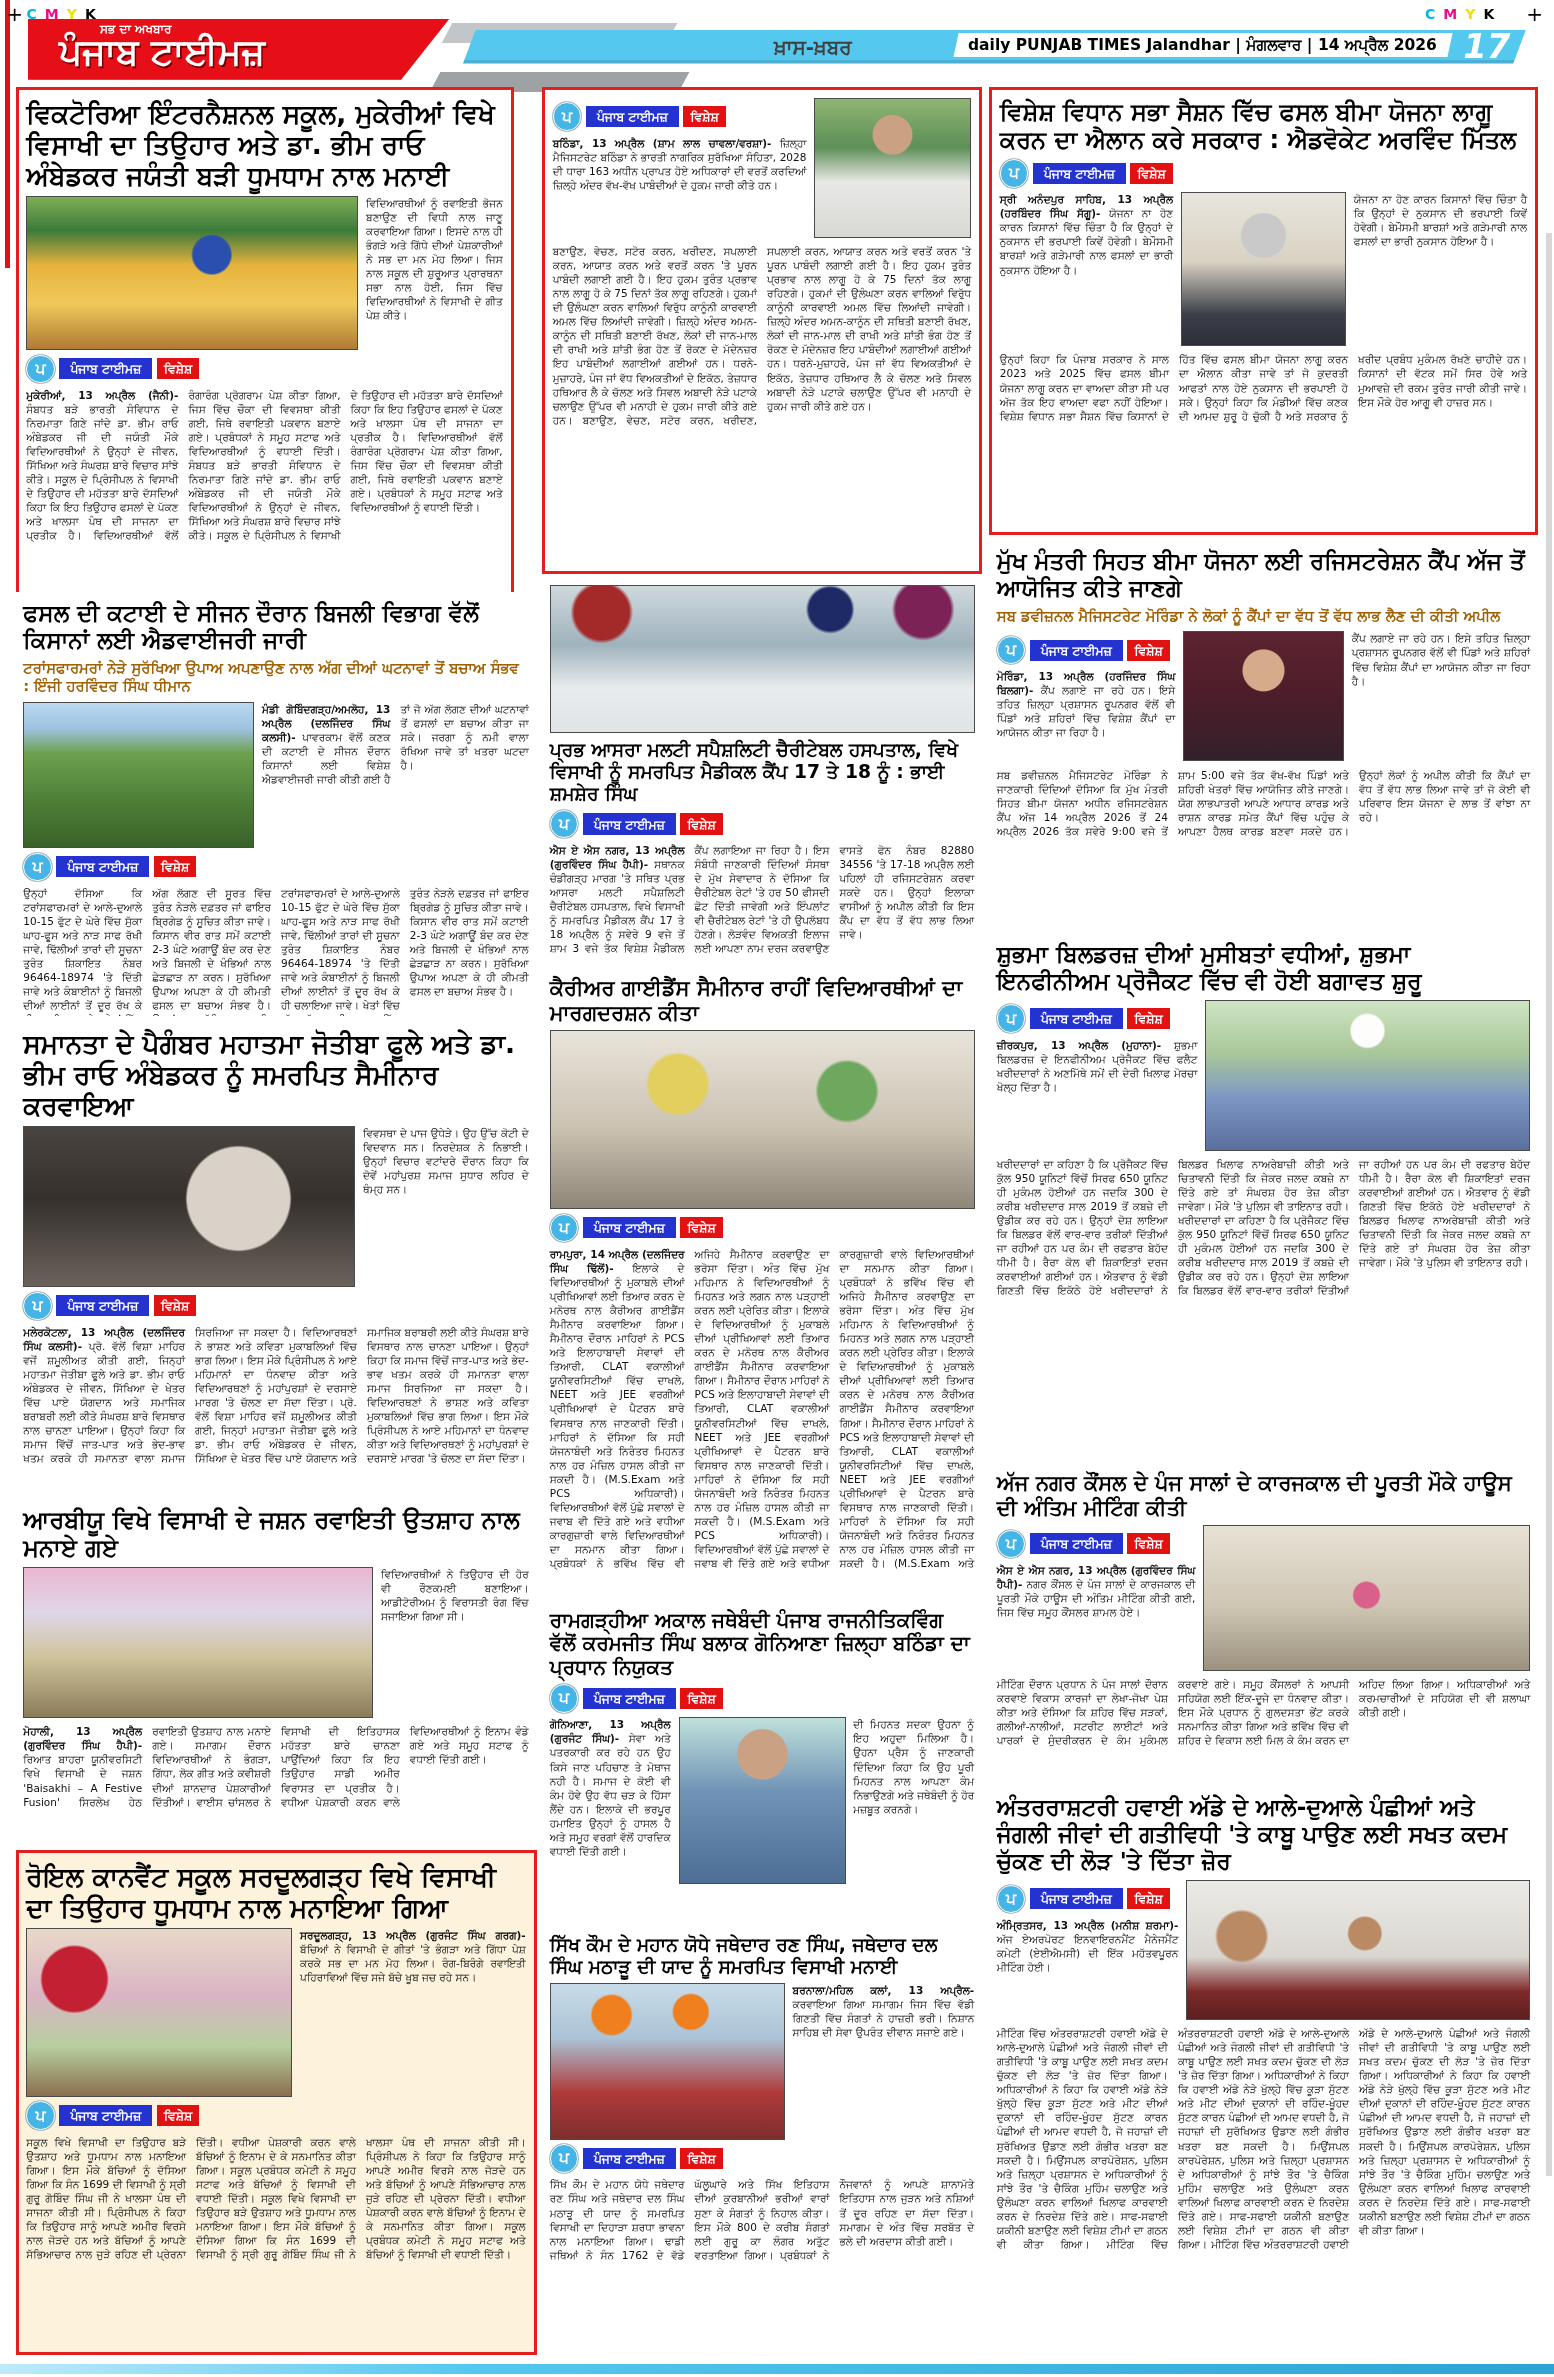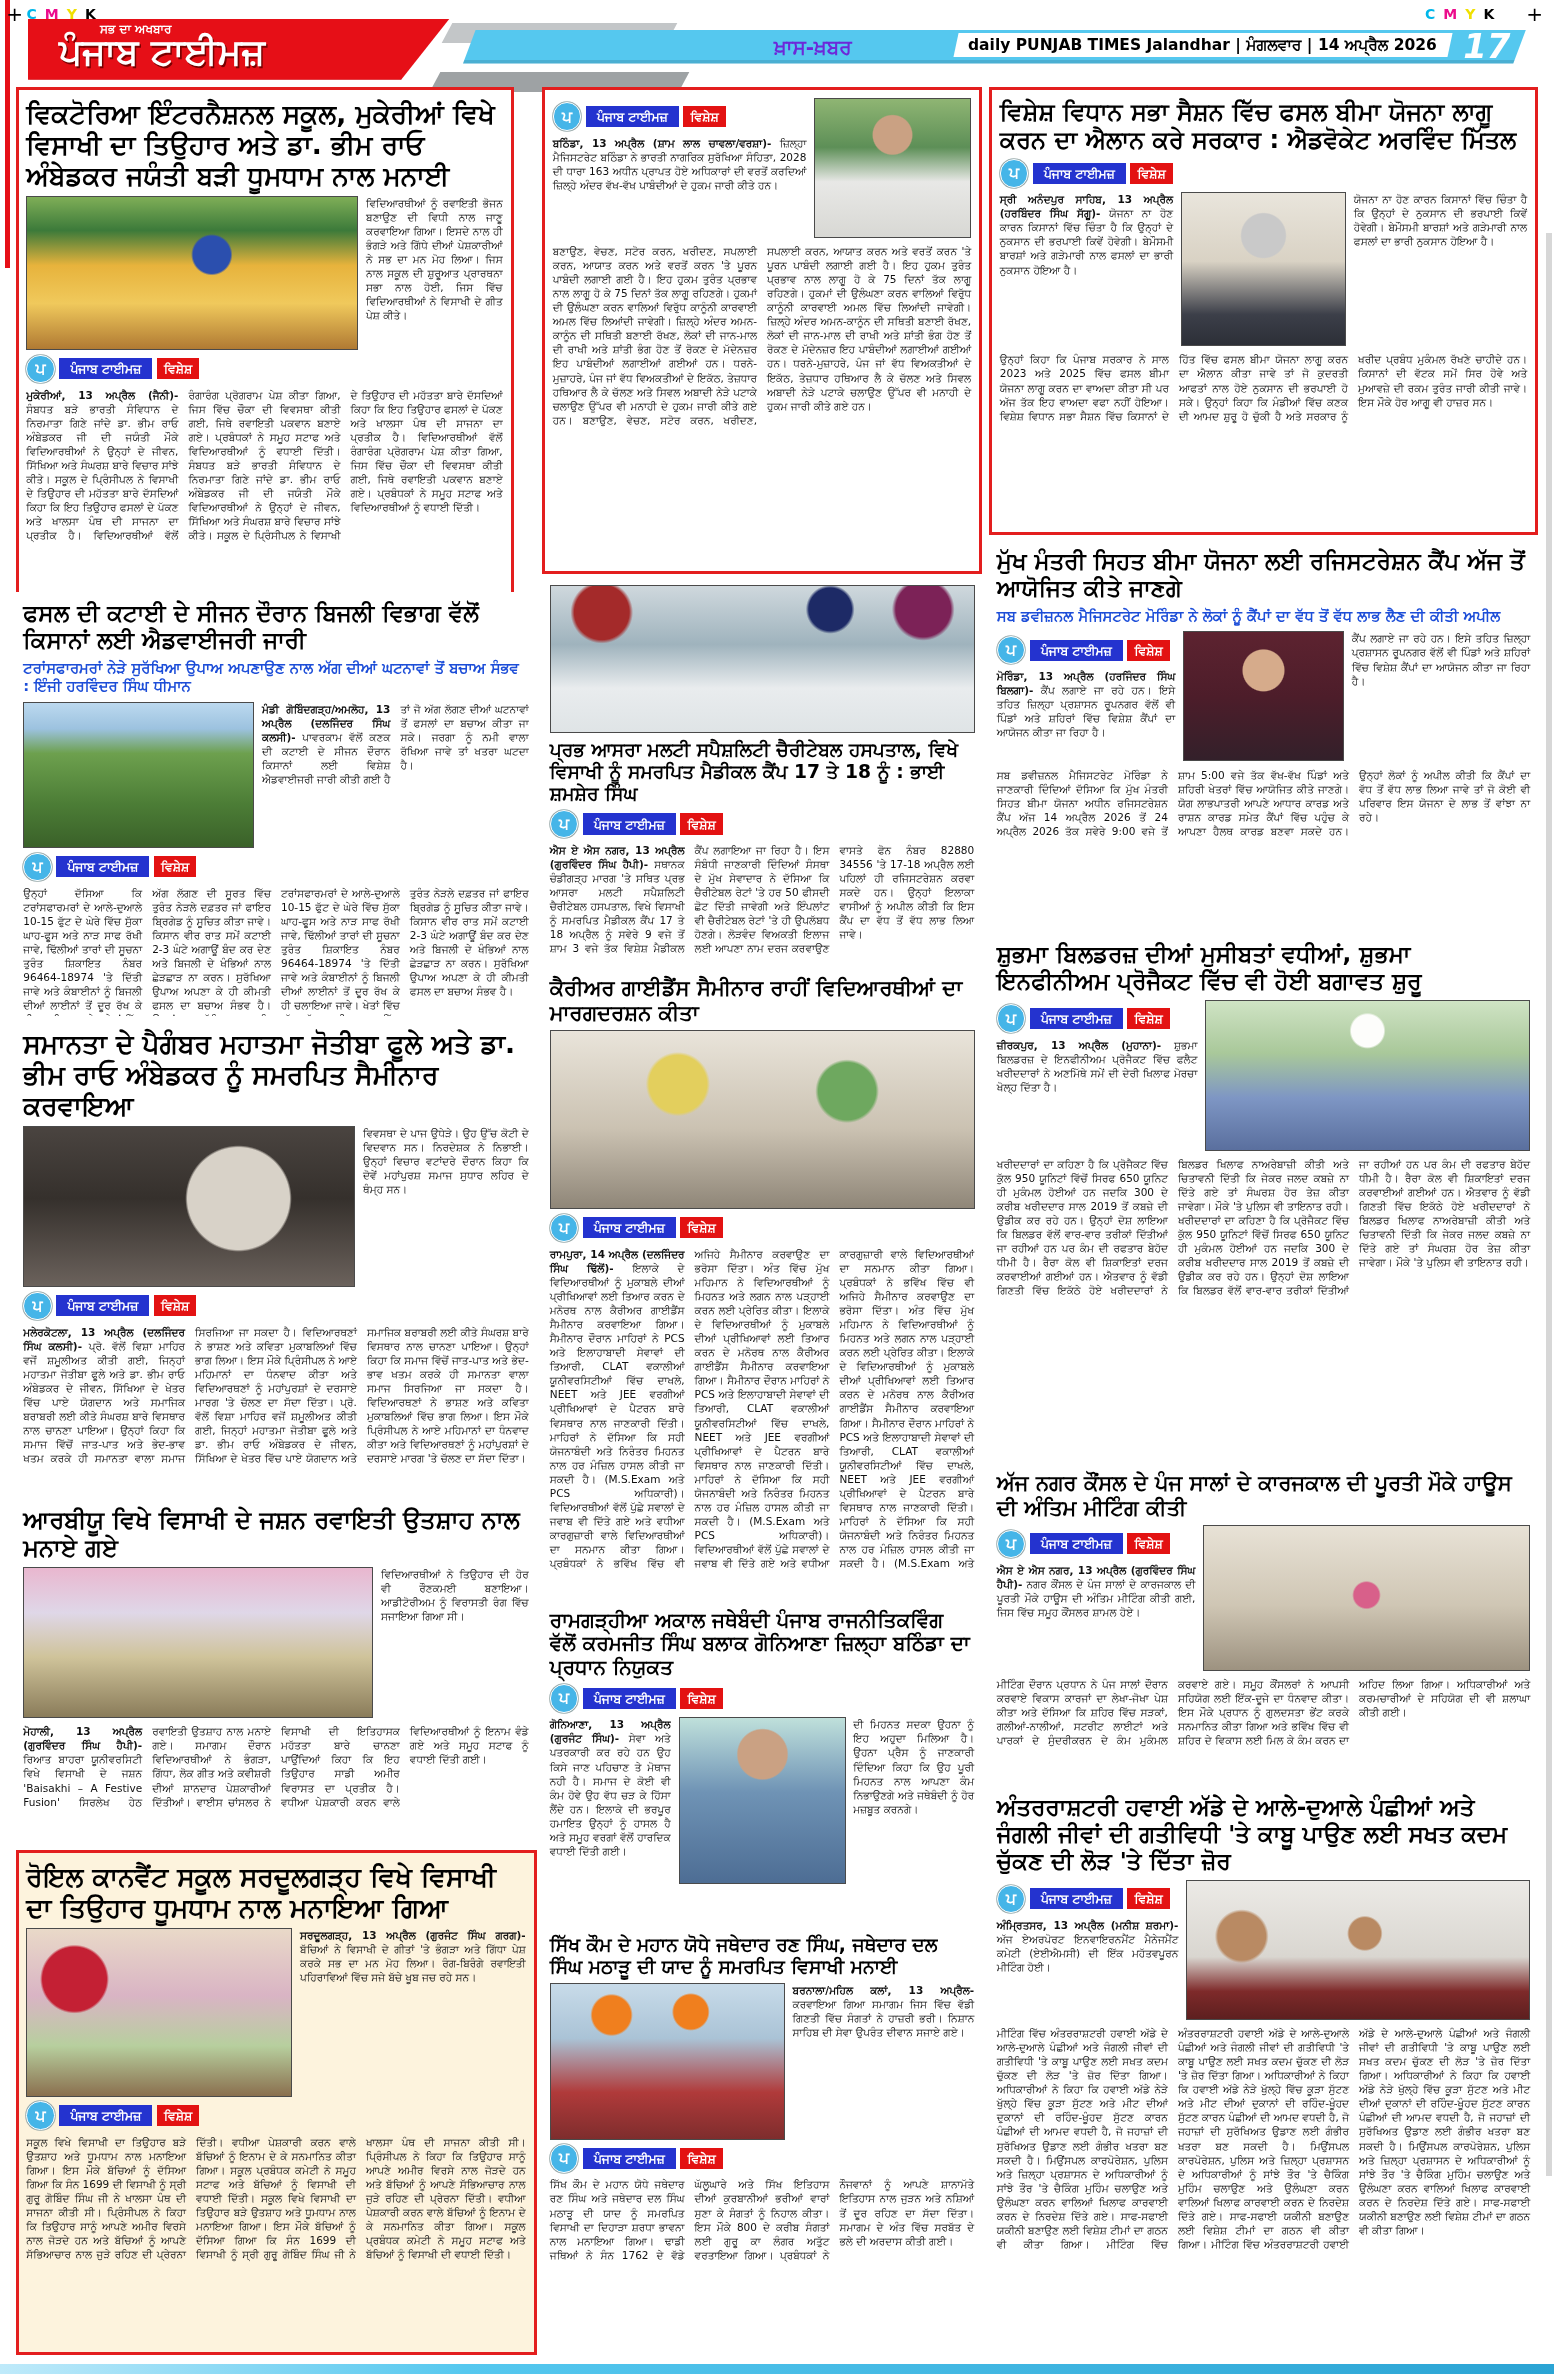--- a/index.html
+++ b/index.html
@@ -10,39 +10,39 @@
   .cmyk{position:absolute;font-weight:700;font-size:14px;letter-spacing:1.6px;}
   .cmyk .c{color:#00b7ea}.cmyk .m{color:#ec0c8c}.cmyk .y{color:#f0e000}.cmyk .k{color:#000}
   .regmark{position:absolute;font-size:20px;color:#000;font-weight:400;}
   .ribgray1{position:absolute;left:447px;top:23px;width:225px;height:20px;background:#c3c6c8;
             transform:skewX(-28deg);}
   .ribgray2{position:absolute;left:435px;top:72px;width:249px;height:20px;background:#9ea2a4;
             transform:skewX(-28deg);}
   .bluebar{position:absolute;left:463px;top:29.5px;width:1063px;height:34px;background:#55c8ef;
            clip-path:polygon(1.2% 0,100% 0,98.8% 100%,0 100%);
            box-shadow:inset 0 -3.9px 0 rgba(0,0,0,.12);}
-  .sectionlabel{position:absolute;left:311px;top:5.4px;color:#6d28d9;font-weight:700;font-size:20px;}
+  .sectionlabel{position:absolute;left:311px;top:5.4px;color:#404040;font-weight:700;font-size:20px;}
   .datebox{position:absolute;right:76px;top:3.1px;background:#fff;color:#000;font-weight:700;
            font-size:15.5px;padding:3.1px 12.4px;transform:skewX(-12deg);}
   .datebox span{display:inline-block;transform:skewX(12deg);}
   .pagenum{position:absolute;right:15.5px;top:-3.1px;color:#fff;font-weight:700;font-style:italic;
            font-size:34px;}
   .logo{position:absolute;left:28px;top:18.7px;width:439px;height:61px;background:#e60f17;
         clip-path:polygon(0 0,96% 0,85% 100%,0 100%);box-shadow:1.6px 2.3px 0 rgba(0,0,0,.25);}
   .logo .tag{position:absolute;left:72px;top:3.1px;color:#fff;font-size:12px;font-weight:700;}
   .logo .ttl{position:absolute;left:31px;top:12.4px;color:#fff;font-size:36px;font-weight:700;
              text-shadow:1.6px 1.6px 0 #7a0000;}
   
   .art{position:absolute;background:#fff;box-sizing:border-box;padding:7.8px;overflow:hidden;}
   .b-red{border:3.1px solid #e31e1e;}
   .cream{background:#fdf3dd;}
   .hl{font-weight:700;color:#000;margin:0 0 4.7px 0;line-height:1.18;letter-spacing:0;}
   .s34{font-size:26.4px}.s31{font-size:24px}.s30{font-size:23px}
   .s27{font-size:21px}.s26{font-size:20px}.s24{font-size:18.7px}
-  .sub{font-weight:700;font-size:14.8px;margin:0 0 6.2px 0;line-height:1.25;color:#1d4ed8;}
+  .sub{font-weight:700;font-size:14.8px;margin:0 0 6.2px 0;line-height:1.25;color:#a16207;}
   .row{display:flex;gap:7.8px;align-items:flex-start;}
   .ph{flex:none;border:0.8px solid #4a4a4a;background:#bbb;background-size:cover;}
   .body{font-size:10.5px;line-height:1.34;text-align:justify;color:#101010;}
   .side{flex:1;}
   .c2{column-count:2;column-gap:10px}.c3{column-count:3;column-gap:10px}.c4{column-count:4;column-gap:10px}
   .dl{font-weight:700;}
   .mt{margin-top:6.2px;}
   .byline{display:flex;align-items:center;gap:4.7px;margin:4.7px 0;}
   .by-circle{width:26.4px;height:26.4px;border-radius:50%;background:#45b5e8;color:#fff;display:flex;
              align-items:center;justify-content:center;font-weight:700;font-size:15.5px;

